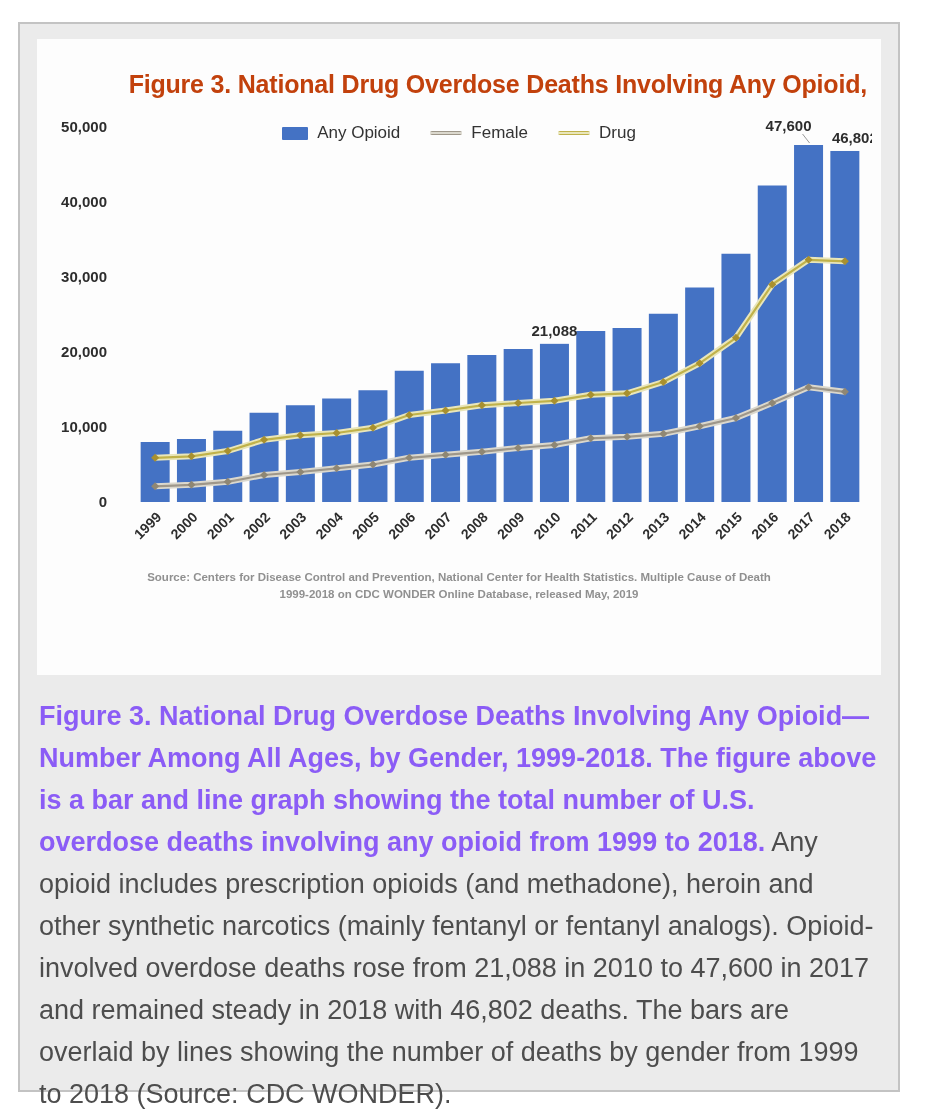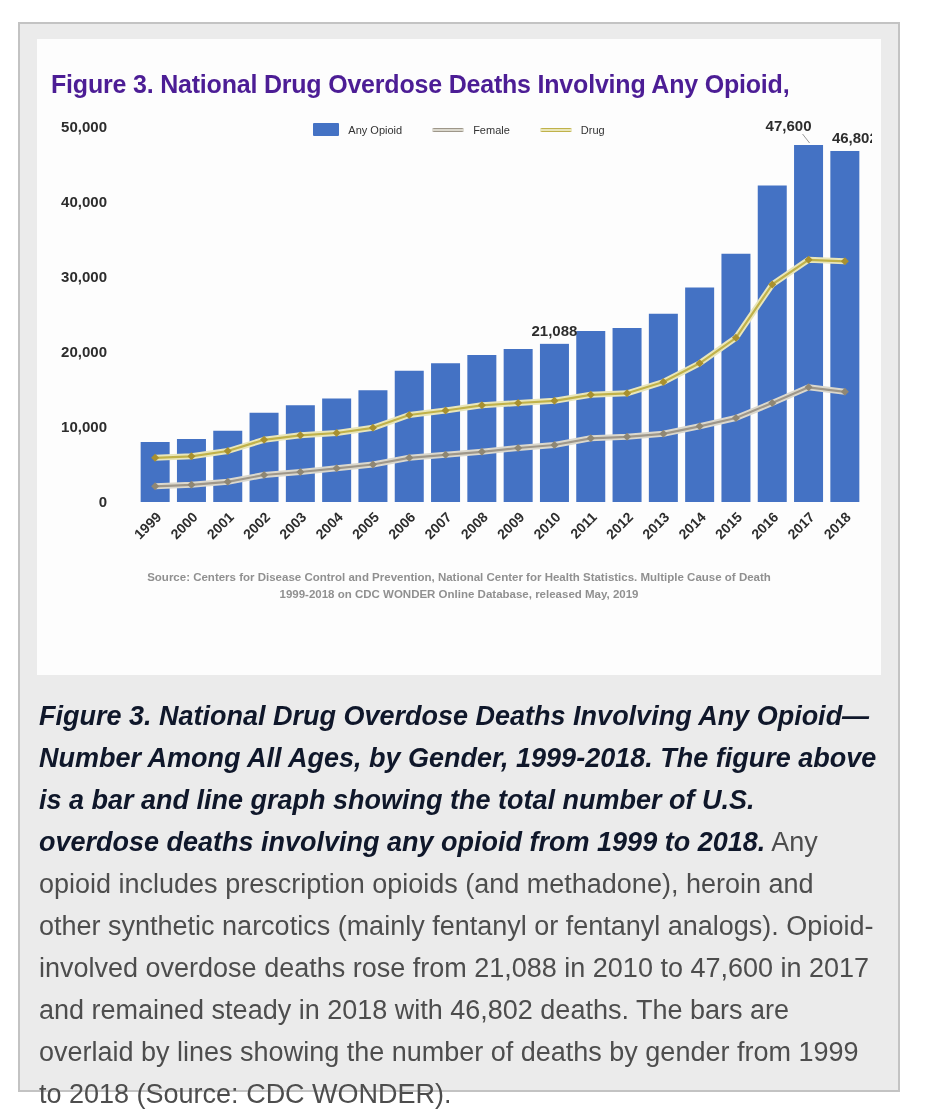--- a/index.html
+++ b/index.html
@@ -10,37 +10,37 @@
     width:882px; height:1070px;
     background:#ebebeb;
     border:2px solid #c3c3c3;
     padding:15px 17px 0 17px;
   }
   .figure-box {
     background:#fdfdfd;
     width:100%; height:636px;
     padding:28px 14px 0 14px;
   }
-  .fig-title { text-align:left; color:#4c1d95; font-weight:700; font-size:25px; line-height:34px; letter-spacing:-0.2px; }
+  .fig-title { text-align:right; color:#c2410c; font-weight:700; font-size:25px; line-height:34px; letter-spacing:-0.2px; }
   .chart-wrap { position:relative; margin-top:14px; }
   .legend {
     position:absolute; top:8px; left:0; right:0;
     display:flex; justify-content:center; align-items:center; gap:30px;
-    font-size:11px; color:#333;
+    font-size:17px; color:#333;
   }
   .legend-item { display:flex; align-items:center; gap:9px; }
   .swatch-bar { display:inline-block; width:26px; height:13px; border-radius:1px; }
   .swatch-line { display:inline-block; width:32px; height:4px; border-radius:2px; }
   svg { display:block; }
   .ytick { font-family:"Liberation Sans",sans-serif; font-size:15px; font-weight:600; fill:#2d2d2d; }
   .xtick { font-family:"Liberation Sans",sans-serif; font-size:14px; font-weight:600; fill:#2d2d2d; }
   .ann   { font-family:"Liberation Sans",sans-serif; font-size:15px; font-weight:700; fill:#2d2d2d; }
   .source { margin-top:2px; text-align:center; font-size:11.5px; line-height:17px; color:#909090;font-weight:bold; }
   .caption { margin:20px 2px 0 2px; font-size:27px; line-height:42px; color:#4d4d4d; }
-  .caption b { font-weight:700; color:#0f172a;font-style:italic; }
+  .caption b { font-weight:700; color:#8b5cf6; }
 </style>
 </head>
 <body>
 
 <div class="card">
   <div class="figure-box">
     <div class="fig-title">
       <div>Figure 3. National Drug Overdose Deaths Involving Any Opioid,</div>
     </div>
 

